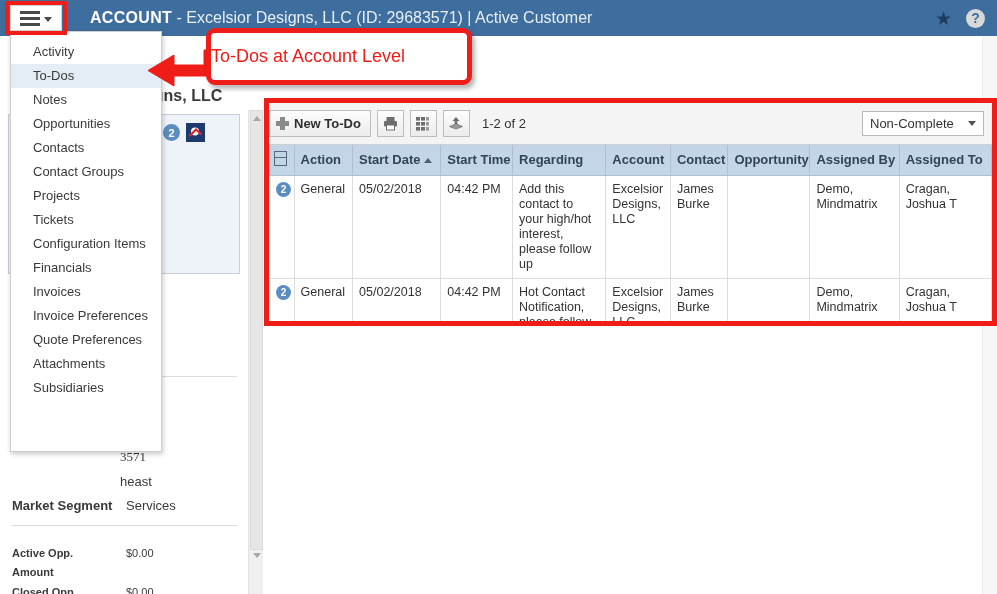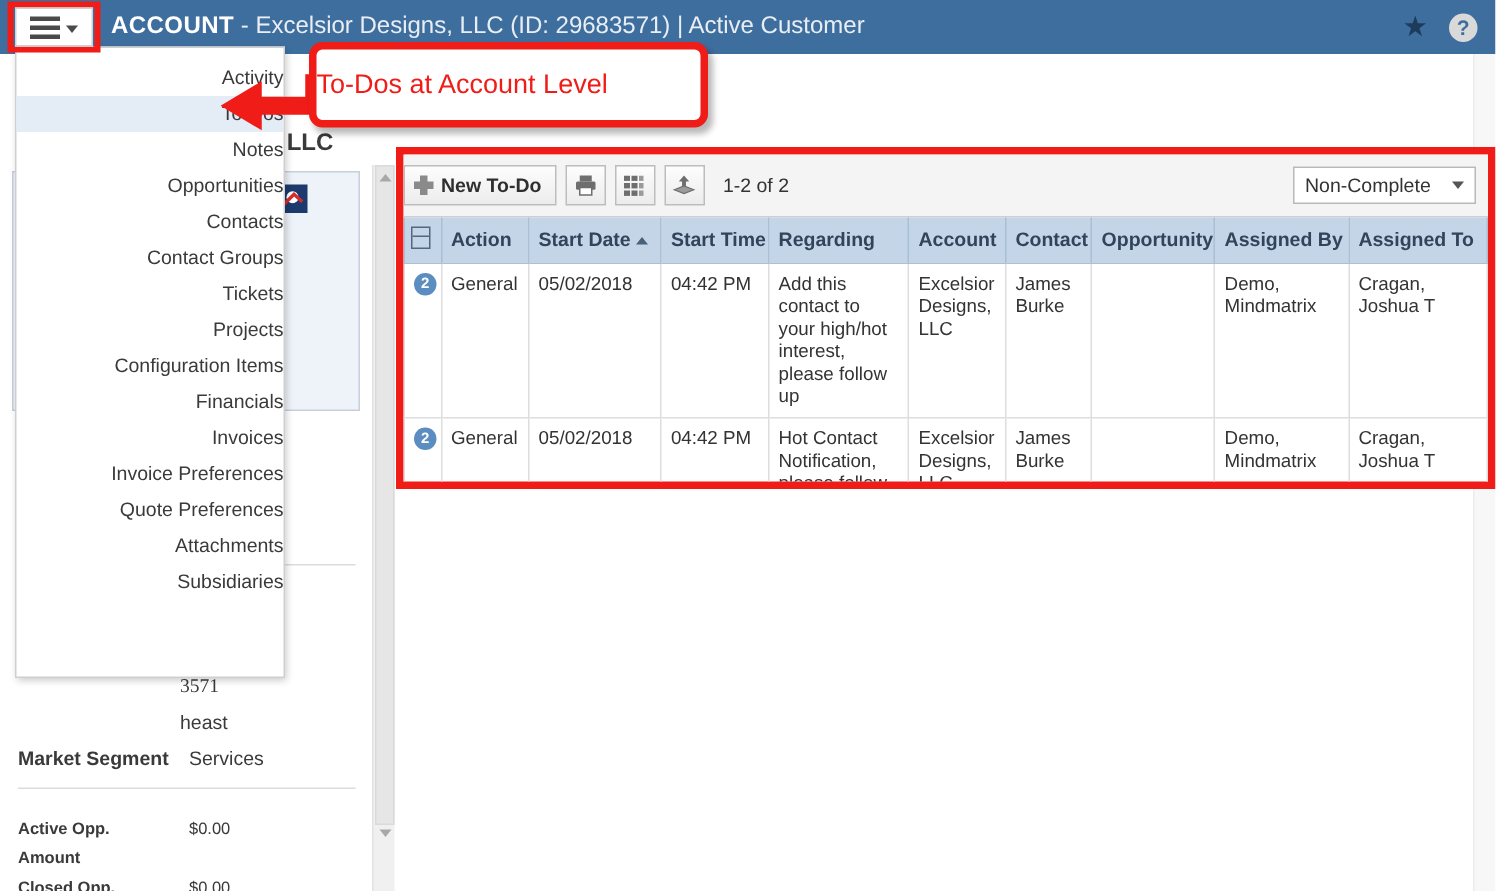--- a/index.html
+++ b/index.html
@@ -37,21 +37,21 @@
     display: block; width: 20px; height: 3px; background: #4a4a4a;
   }
   .burger-caret {
     width: 0; height: 0;
     border-left: 4px solid transparent;
     border-right: 4px solid transparent;
     border-top: 5px solid #4a4a4a;
     margin-left: 1px; margin-top: 3px;
   }
   .topbar-title {
-    position: absolute; left: 74px; top: 0;
+    position: absolute; left: 90px; top: 0;
     height: 36px; line-height: 36px;
     font-size: 16px; color: #ffffff;
     white-space: nowrap;
   }
   .topbar-title b { font-weight: bold; letter-spacing: .3px; }
   .topbar-title span.sub { font-weight: normal; color: #e8eef4; }
   .topbar-icons {
     position: absolute; right: 12px; top: 0; height: 36px;
     display: flex; align-items: center; gap: 14px;
   }
@@ -155,27 +155,26 @@
     width: 0; height: 0;
     border-left: 4px solid transparent;
     border-right: 4px solid transparent;
   }
   .left-scroll .arr.up { top: 6px; border-bottom: 5px solid #a8a8a8; }
   .left-scroll .arr.dn { bottom: 36px; border-top: 5px solid #a8a8a8; }
 
   
   .dropdown {
     position: absolute; left: 10px; top: 31px;
-    width: 180px; height: 421px;
+    width: 152px; height: 421px;
     background: #ffffff;
     border: 1px solid #cfcfcf;
     box-shadow: 1px 2px 5px rgba(0,0,0,.22);
     z-index: 40;
     padding-top: 8px;
-    text-align: right;
   }
   .menu-item {
     height: 24px; line-height: 24px;
     padding-left: 22px;
     font-size: 13px; color: #3a3a3a;
     cursor: pointer;
     white-space: nowrap;
   }
   .menu-item.active { background: #e4edf6; }
 
@@ -508,22 +507,22 @@
 
   <div style="position:absolute;left:5px;top:1px;width:62px;height:34px;border:4px solid #ef1c18;z-index:45;"></div>
 
   <div class="dropdown">
     <div class="menu-item">Activity</div>
     <div class="menu-item active">To-Dos</div>
     <div class="menu-item">Notes</div>
     <div class="menu-item">Opportunities</div>
     <div class="menu-item">Contacts</div>
     <div class="menu-item">Contact Groups</div>
+    <div class="menu-item">Projects</div>
     <div class="menu-item">Tickets</div>
-    <div class="menu-item">Projects</div>
     <div class="menu-item">Configuration Items</div>
     <div class="menu-item">Financials</div>
     <div class="menu-item">Invoices</div>
     <div class="menu-item">Invoice Preferences</div>
     <div class="menu-item">Quote Preferences</div>
     <div class="menu-item">Attachments</div>
     <div class="menu-item">Subsidiaries</div>
   </div>
 
   <div class="arrow-wrap">

